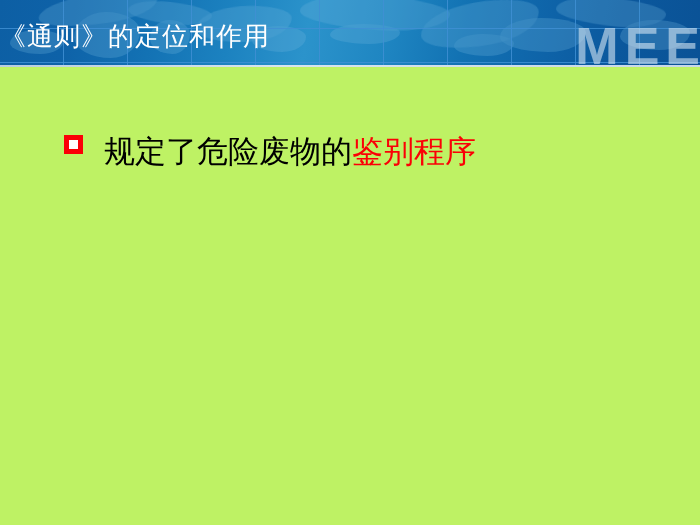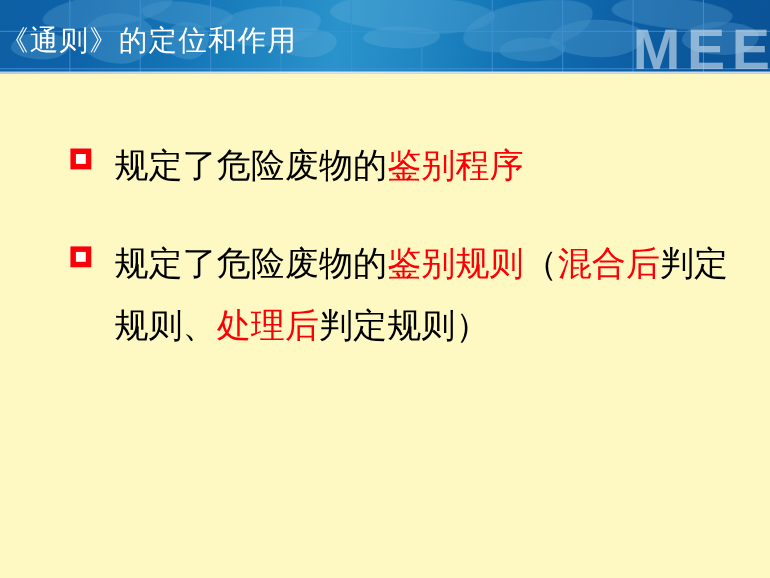--- a/index.html
+++ b/index.html
@@ -128,21 +128,21 @@
     background: linear-gradient(90deg, #b8cde0 0%, #d8e4ef 40%, #c8d8e8 100%);
   }
 
   
   .body-area {
     position: absolute;
     left: 0;
     top: 67px;
     width: 700px;
     height: 458px;
-    background: #fef9c3;
+    background: #bef264;
   }
 
   .bullet-block {
     position: absolute;
     left: 64px;
     width: 600px;
   }
   .bullet-block.b1 { top: 56px; }
   .bullet-block.b2 { top: 145px; }
 
@@ -224,23 +224,15 @@
 
     <div class="bullet-block b1">
       <div class="bullet-row">
         <div class="bullet-marker"></div>
         <div class="bullet-text">
           <span class="seg">规定了危险废物的</span><span class="seg hl">鉴别程序</span>
         </div>
       </div>
     </div>
 
-    <div class="bullet-block b2">
-      <div class="bullet-row">
-        <div class="bullet-marker"></div>
-        <div class="bullet-text">
-          <span class="seg">规定了危险废物的</span><span class="seg hl">鉴别规则</span><span class="seg">（</span><span class="seg hl">混合后</span><span class="seg">判定规则、</span><span class="seg hl">处理后</span><span class="seg">判定规则）</span>
-        </div>
-      </div>
-    </div>
 
   </div>
 </div>
 
 </body></html>

